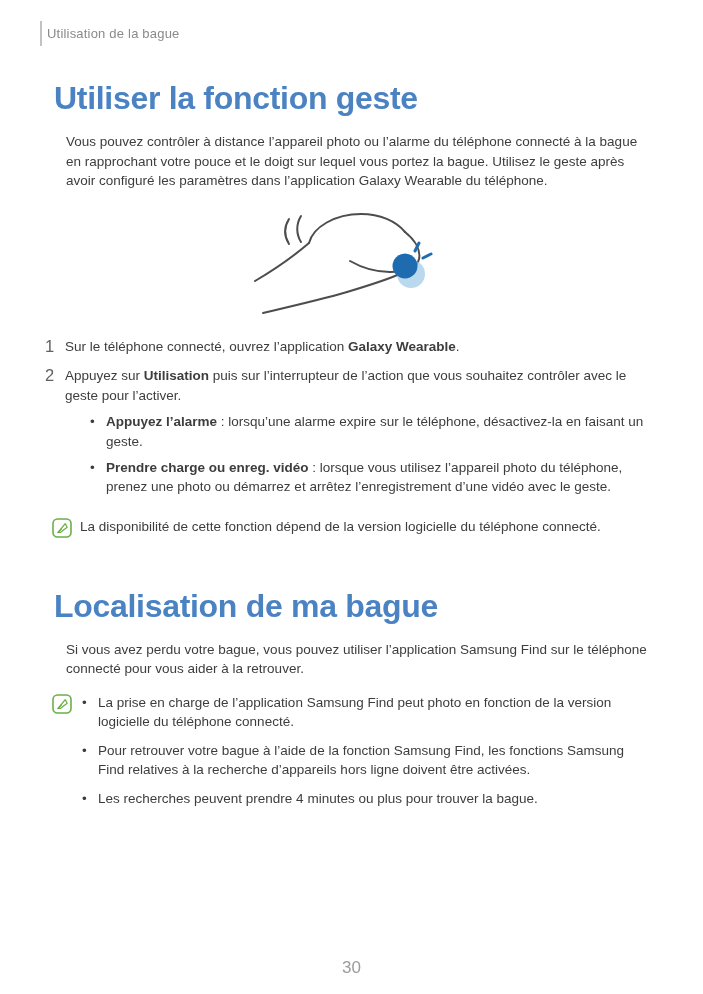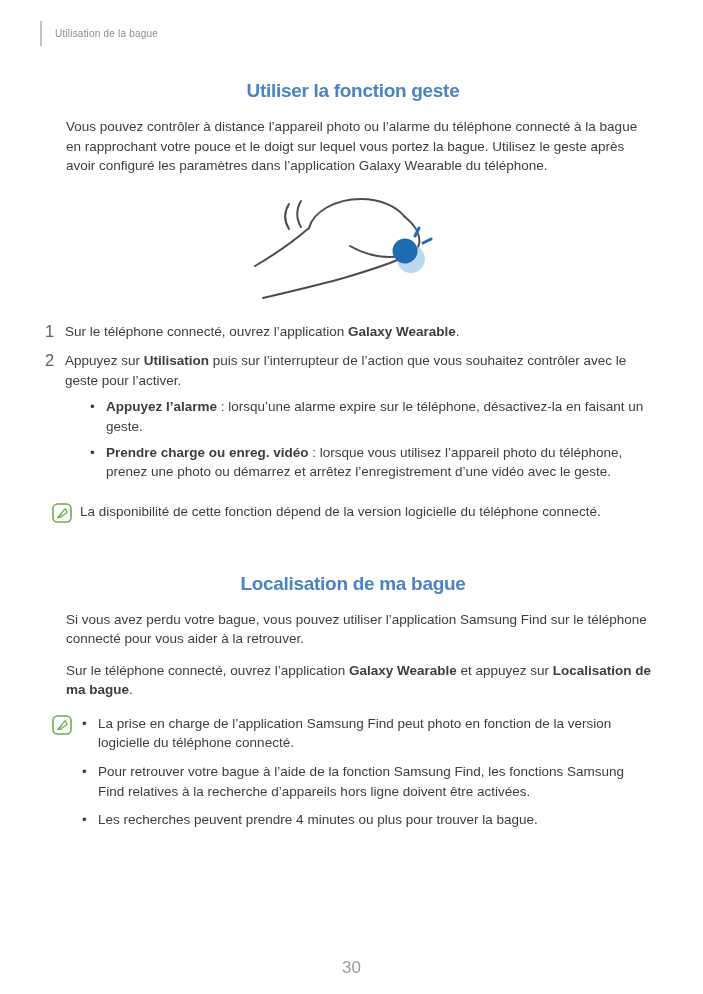--- a/index.html
+++ b/index.html
@@ -3,25 +3,25 @@
 <meta charset="utf-8">
 <style>
   html,body { margin:0; padding:0; background:#e8e8e8; }
   .page {
     position:relative; width:703px; height:994px; margin:0 auto;
     background:#ffffff; overflow:hidden;
     font-family:"Liberation Sans", sans-serif; color:#3d3d3d;
   }
   .header { position:absolute; top:21px; left:40px; display:flex; align-items:center; }
   .header-rule { width:2px; height:25px; background:#c2c2c2; }
-  .header-title { margin-left:13px; font-size:10px; color:#8a8a8a; letter-spacing:0.2px; }
+  .header-title { margin-left:5px; font-size:13px; color:#8a8a8a; letter-spacing:0.2px; }
 
   .content { position:absolute; top:80px; left:54px; width:598px; }
 
-  .h1 { font-size:19px; font-weight:700; color:#4a82c2; margin:0 0 15px 0; letter-spacing:-0.3px;text-align:center; }
+  .h1 { font-size:32px; font-weight:700; color:#4a82c2; margin:0 0 15px 0; letter-spacing:-0.3px; }
   .h1.second { margin-top:46px; }
   .para { font-size:13.5px; line-height:1.45; margin:0 0 12px 12px; }
   .b { font-weight:700; }
 
   .figure { display:flex; justify-content:center; margin:16px 0 20px 0; }
 
   .steps { margin:2px 0 0 -9px; }
   .step { display:flex; margin-bottom:10px; }
   .step-num { width:20px; flex:none; font-size:16.5px; color:#616161; line-height:1.15; }
   .step-body { flex:1; font-size:13.5px; line-height:1.45; }
@@ -112,21 +112,20 @@
           <path d="M6 14.5 L13.2 5.6 L15.2 9.2 L8.3 14.5 Z" fill="none" stroke="#6cae49" stroke-width="1.2" stroke-linejoin="round"></path>
           <path d="M6 14.5 L9.6 10.8" fill="none" stroke="#6cae49" stroke-width="1.2" stroke-linecap="round"></path>
         </svg>
       </div>
       <div class="note-body">La disponibilité de cette fonction dépend de la version logicielle du téléphone connecté.</div>
     </div>
 
     <h1 class="h1 second">Localisation de ma bague</h1>
 
     <p class="para"><span>Si vous avez perdu votre bague, vous pouvez utiliser l’application Samsung Find sur le téléphone connecté pour vous aider à la retrouver.</span></p>
-    <p class="para"><span>Sur le téléphone connecté, ouvrez l’application </span><span class="b">Galaxy Wearable</span><span> et appuyez sur </span><span class="b">Localisation de ma bague</span><span>.</span></p>
 
     <div class="note">
       <div class="note-icon">
         <svg viewBox="0 0 20 20" width="20" height="20" aria-hidden="true">
           <rect x="1" y="1" width="18" height="18" rx="4.5" fill="#ffffff" stroke="#6cae49" stroke-width="1.6"></rect>
           <path d="M6 14.5 L13.2 5.6 L15.2 9.2 L8.3 14.5 Z" fill="none" stroke="#6cae49" stroke-width="1.2" stroke-linejoin="round"></path>
           <path d="M6 14.5 L9.6 10.8" fill="none" stroke="#6cae49" stroke-width="1.2" stroke-linecap="round"></path>
         </svg>
       </div>
       <div class="note-body">

